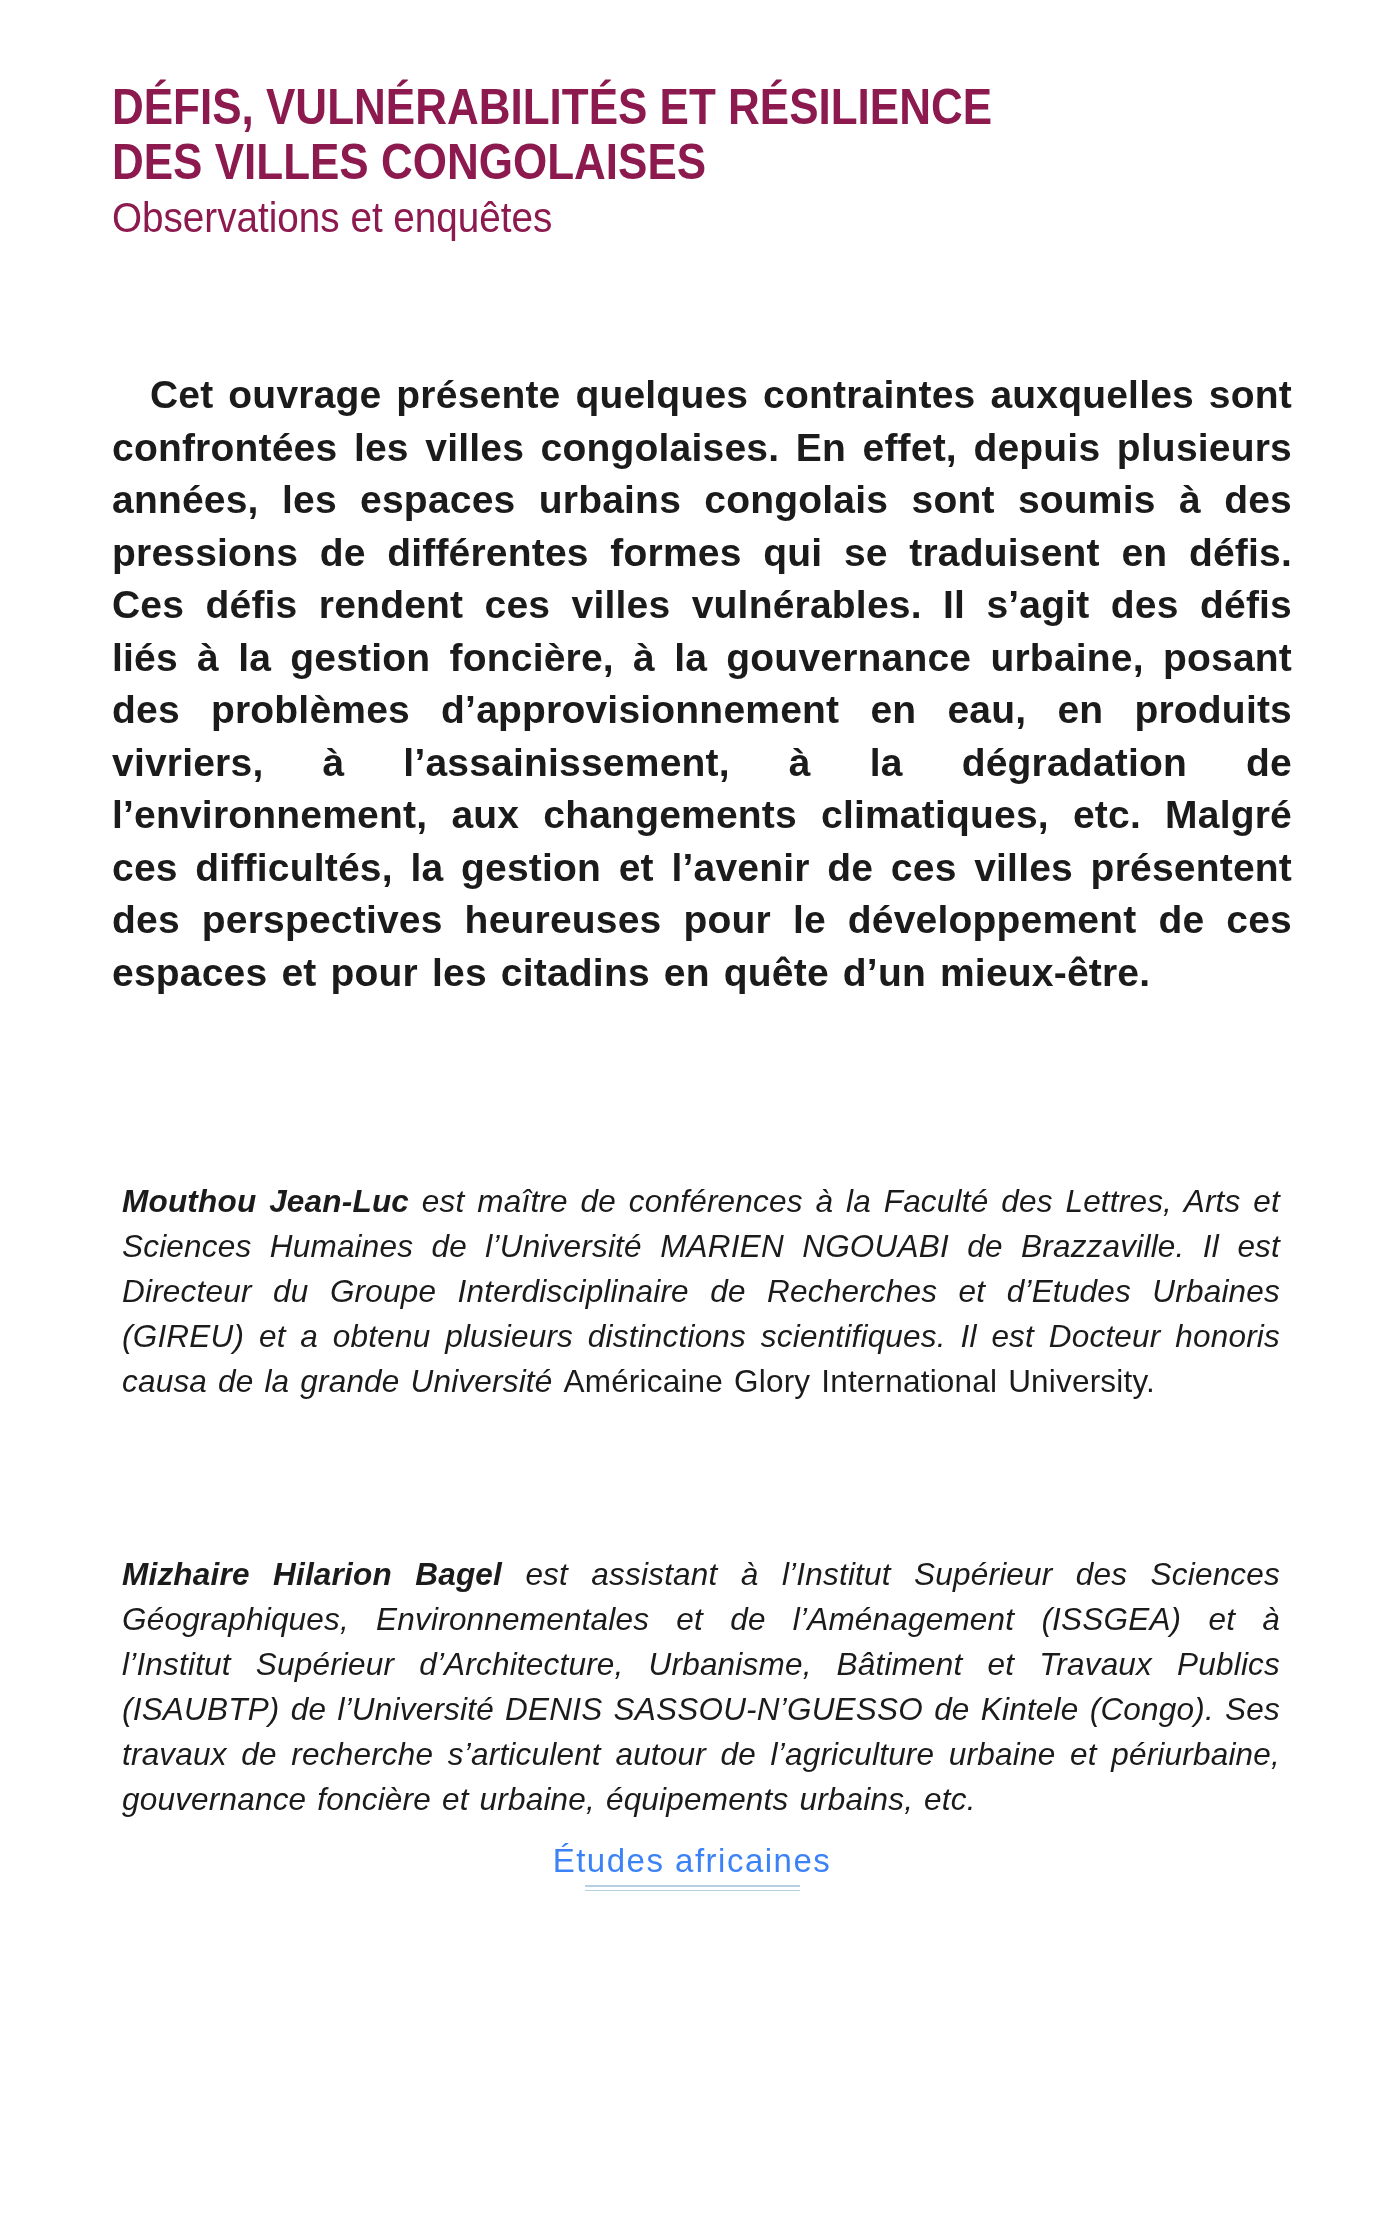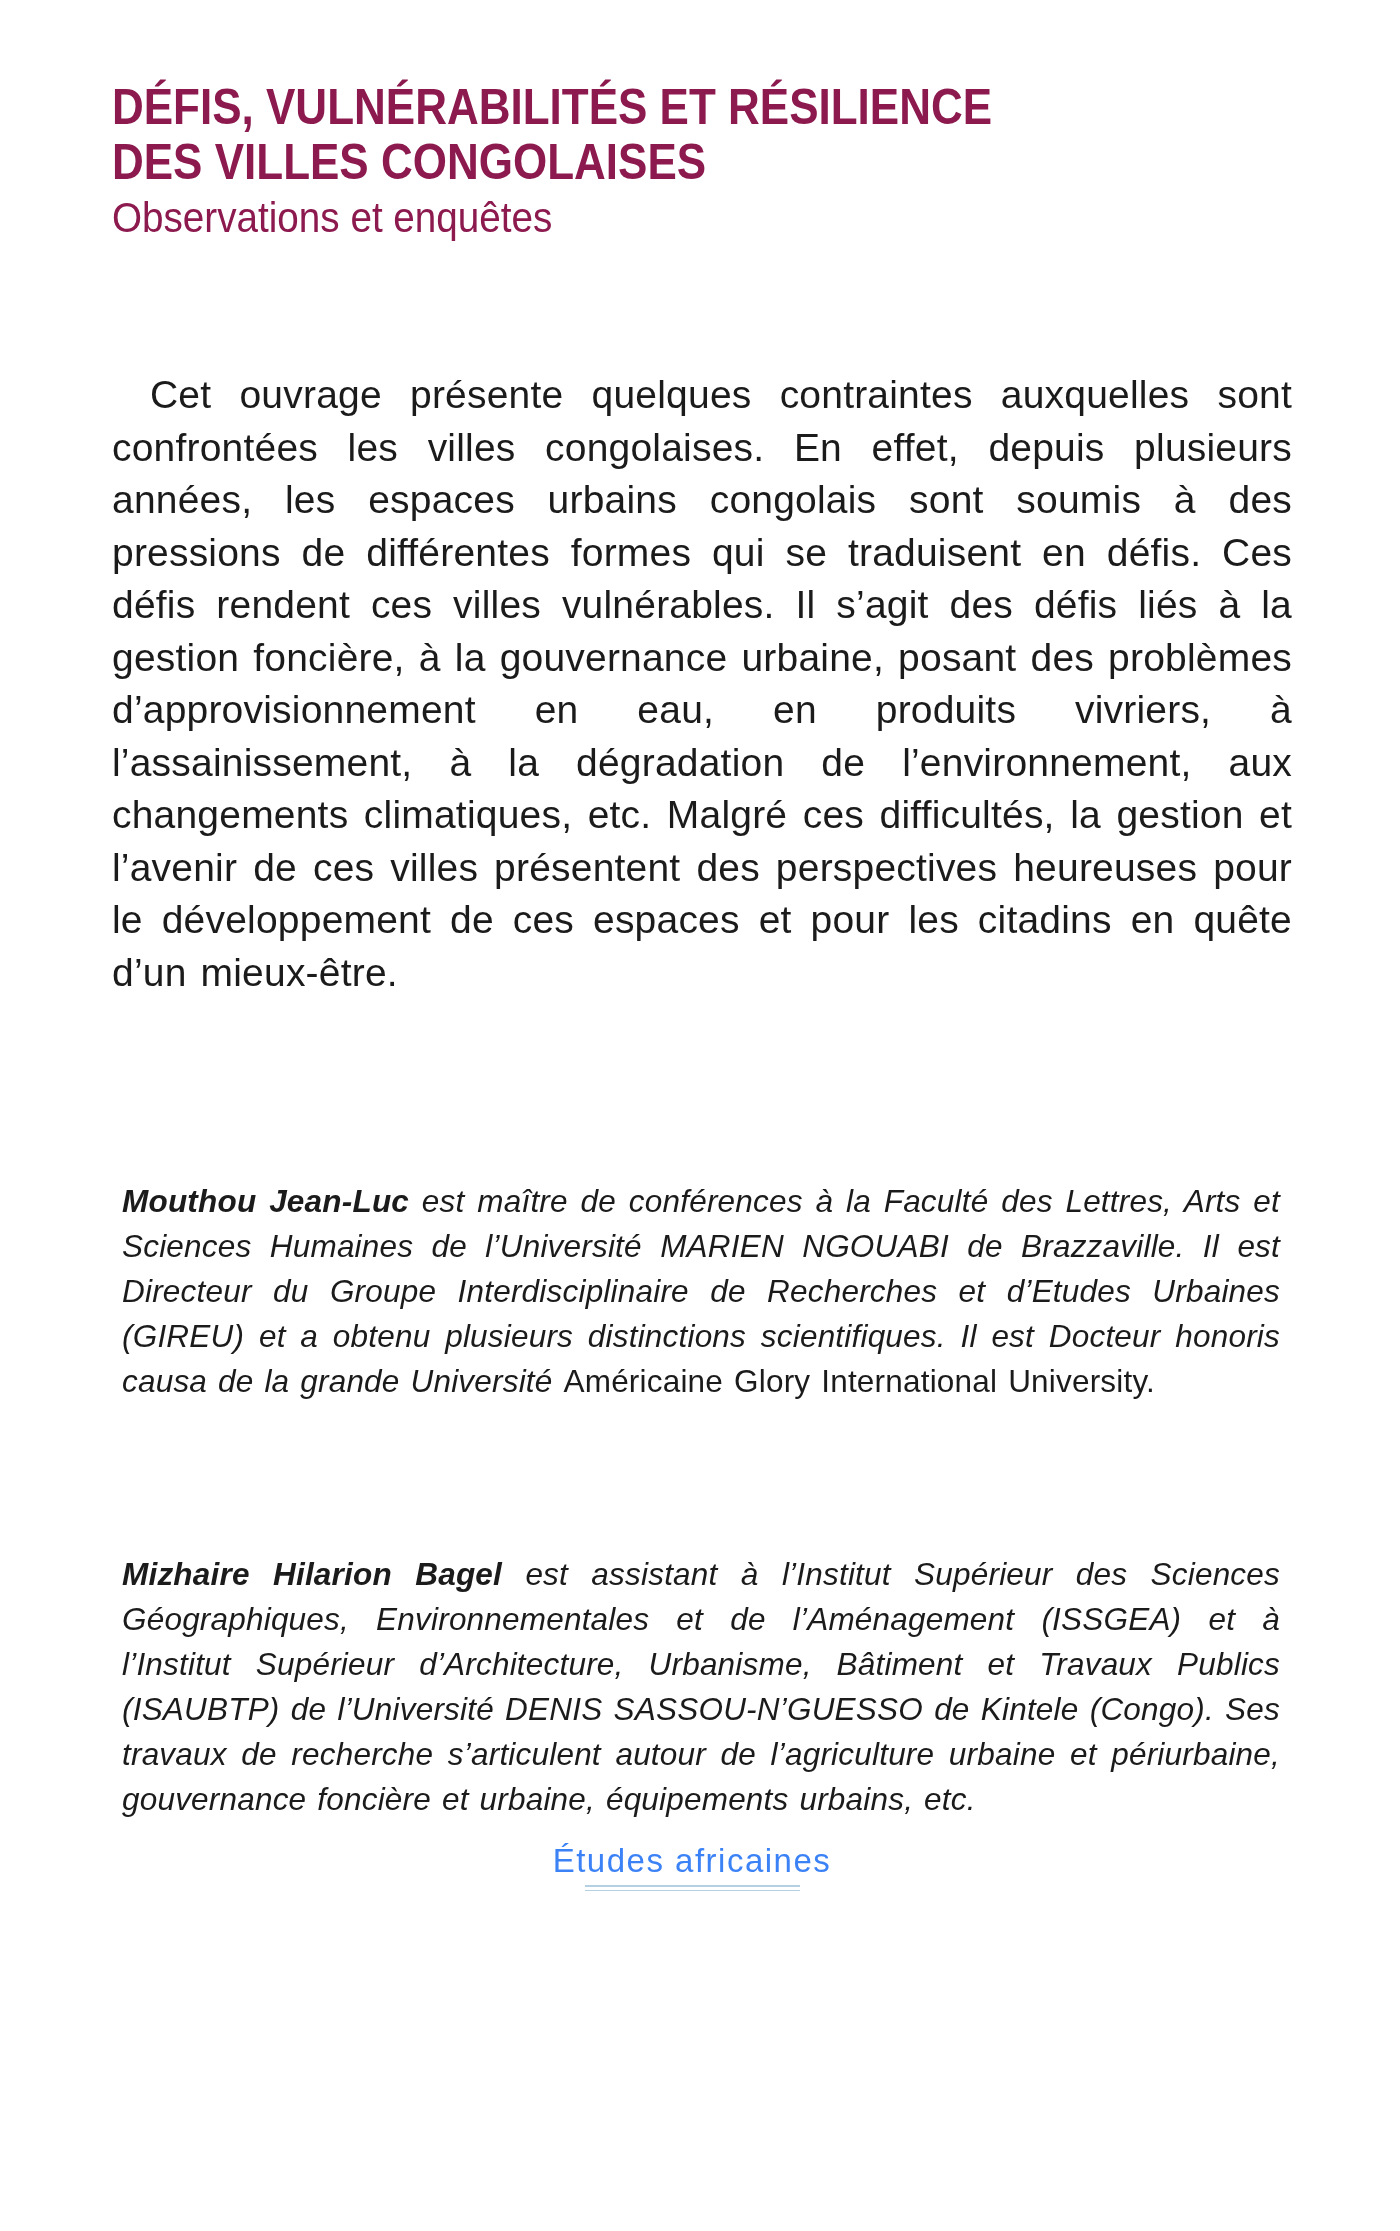--- a/index.html
+++ b/index.html
@@ -17,21 +17,21 @@
     transform:scaleX(0.88);transform-origin:left center;white-space:nowrap;
   }
   .subtitle{
     font-size:42px;line-height:55px;color:var(--title-color);
     transform:scaleX(0.92);transform-origin:left center;white-space:nowrap;
   }
 
   .synopsis{
     position:absolute;left:112px;top:330px;width:1180px;
     font-size:39px;line-height:52.5px;text-align:justify;text-indent:38px;
-    word-spacing:3px;letter-spacing:0.2px;
+    word-spacing:3px;letter-spacing:0.2px;font-weight:bold;
   }
 
   .bio{
     position:absolute;left:122px;width:1158px;
     font-size:31.5px;line-height:45px;text-align:justify;
     font-style:italic;word-spacing:2px;letter-spacing:0.2px;
   }
   .bio-1{top:1147px;}
   .bio-2{top:1520px;}
   .seg-bold-italic{font-weight:bold;font-style:italic;}

